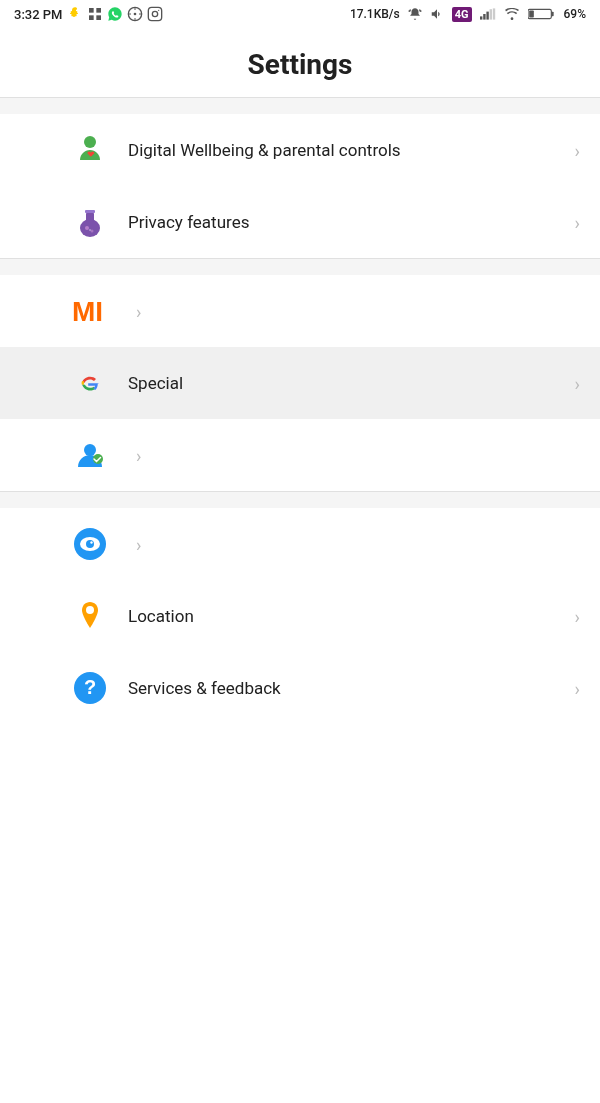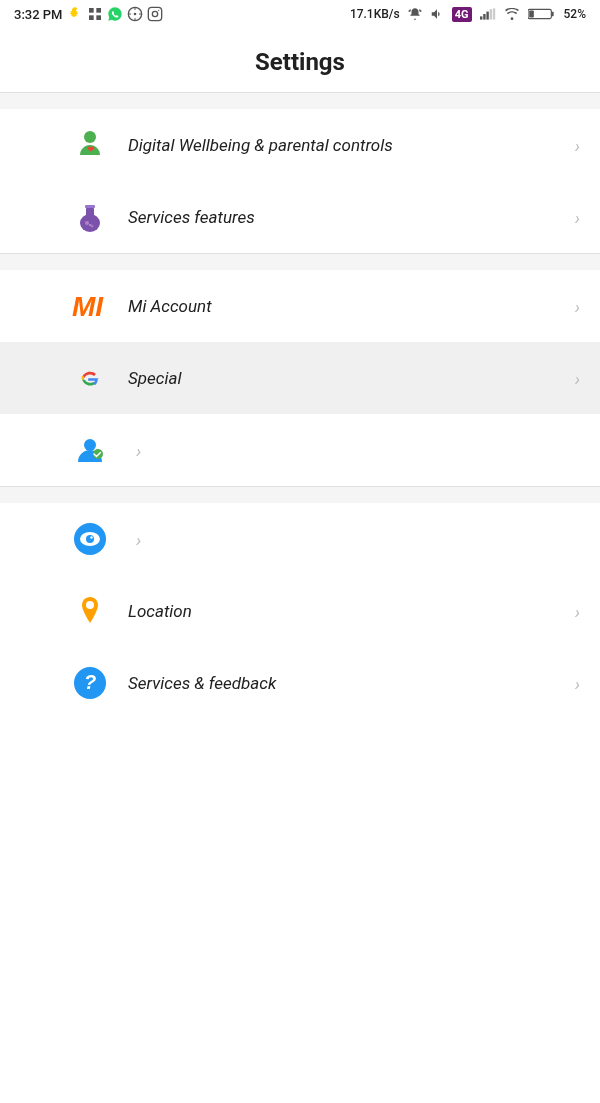--- a/index.html
+++ b/index.html
@@ -32,21 +32,21 @@
       display: flex;
       align-items: center;
       gap: 8px;
       font-size: 12px;
     }
 
     
     .page-header {
       text-align: center;
       padding: 20px 0 16px;
-      font-size: 24px;
+      font-size: 28px;
       font-weight: 700;
     }
 
     
     .divider {
       height: 1px;
       background: #e0e0e0;
       margin: 0 0;
     }
 
@@ -88,21 +88,20 @@
     }
 
     .item-chevron {
       color: #bdbdbd;
       font-size: 18px;
       margin-left: 8px;
     }
 
     .section-block {
       background: #7f1d1d;
-      font-style: italic;
     }
   </style>
 </head>
 <body>
 
 <div class="status-bar">
   <div class="status-left">
     <span>3:32 PM</span>
 
     <svg width="16" height="16" viewBox="0 0 24 24" fill="#ffcc00">
@@ -156,21 +155,21 @@
 
     <svg width="16" height="14" viewBox="0 0 24 18" fill="#555">
         <path d="M12 14c-1.1 0-2 .9-2 2s.9 2 2 2 2-.9 2-2-.9-2-2-2zm-6-4.6c1.6-1.6 3.8-2.5 6-2.5s4.4.9 6 2.5l1.8-1.8C17.6 5.8 14.9 4.7 12 4.7S6.4 5.8 4.2 7.6L6 9.4zm-3.8-3.8C5.7 2.6 8.7 1.4 12 1.4s6.3 1.2 8.8 3.2L22.6 3C19.5.8 15.9 0 12 0S4.5.8 1.4 3l1.8 1.6z"></path>
       </svg>
 
     <svg width="28" height="14" viewBox="0 0 36 16">
         <rect x="0" y="2" width="30" height="12" rx="2" ry="2" stroke="#555" stroke-width="1.5" fill="none"></rect>
         <rect x="30" y="5" width="3" height="6" rx="1" fill="#555"></rect>
         <rect x="1.5" y="3.5" width="6" height="9" rx="1" fill="#555"></rect>
       </svg>
-    <span>52%</span>
+    <span>69%</span>
   </div>
 </div>
 
 <div class="page-header">Settings</div>
 
 <div class="divider"></div>
 <div class="section-gap"></div>
 
 <div class="section-block">
 
@@ -192,39 +191,38 @@
 
       <svg width="36" height="36" viewBox="0 0 36 36">
         <ellipse cx="18" cy="24" rx="10" ry="9" fill="#7B52AB"></ellipse>
         <rect x="14" y="8" width="8" height="10" rx="2" fill="#7B52AB"></rect>
         <rect x="13" y="6" width="10" height="3" rx="1" fill="#9575CD"></rect>
         <circle cx="15" cy="24" r="2" fill="#CE93D8" opacity="0.7"></circle>
         <circle cx="20" cy="27" r="1.5" fill="#CE93D8" opacity="0.5"></circle>
         <circle cx="18" cy="26" r="1" fill="white" opacity="0.4"></circle>
       </svg>
     </div>
-    <span class="item-text">Services features</span>
+    <span class="item-text">Privacy features</span>
     <span class="item-chevron">›</span>
   </div>
 
 </div>
 
 <div class="divider"></div>
 <div class="section-gap"></div>
 
 <div class="section-block">
 
   <div class="settings-item">
     <div class="item-icon">
 
       <svg width="40" height="36" viewBox="0 0 40 36">
         <text x="2" y="28" font-size="28" font-weight="900" font-family="Arial" fill="#FF6900">MI</text>
       </svg>
     </div>
-    <span class="item-text">Mi Account</span>
     <span class="item-chevron">›</span>
   </div>
 
   <div class="settings-item highlighted">
     <div class="item-icon">
 
       <svg width="36" height="36" viewBox="0 0 36 36">
         <path d="M18 16.5h9.5c.2.8.3 1.6.3 2.5 0 2.6-.9 4.8-2.5 6.3-1.4 1.3-3.4 2.1-5.8 2.1-4.6 0-8.3-3.7-8.3-8.4s3.7-8.4 8.3-8.4c2.3 0 4.2.8 5.7 2.2L23 14.8c-1.1-1-2.5-1.6-5-1.6-3.4 0-6.2 2.8-6.2 6.3s2.8 6.3 6.2 6.3c2.8 0 4.7-1.1 5.6-3.1H18v-2.2z" fill="none"></path>
 
         <path d="M18 14.5c1.6 0 3 .6 4 1.5l2-2c-1.5-1.4-3.6-2.3-6-2.3-3.8 0-7 2.5-8.1 6h2.7c1-2.3 3.2-3.2 5.4-3.2z" fill="#EA4335"></path>

